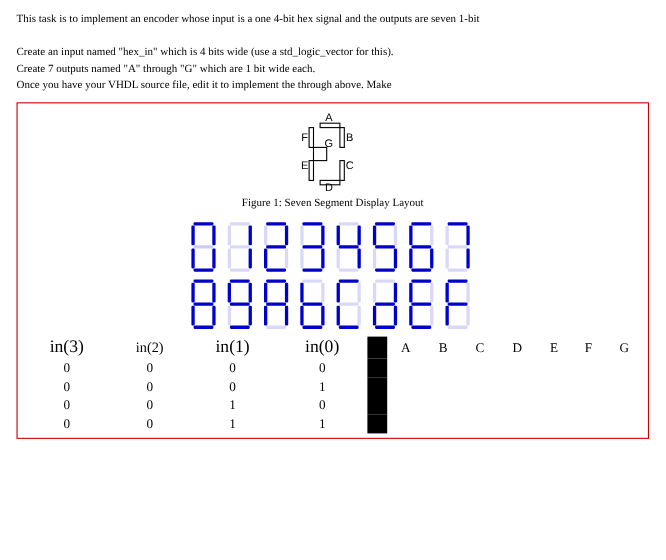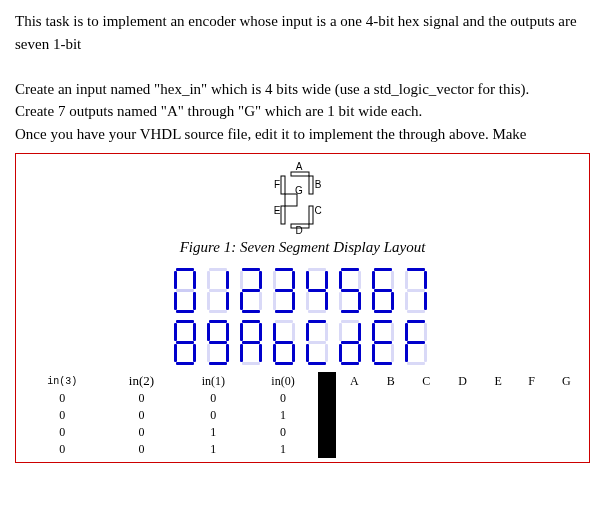--- a/index.html
+++ b/index.html
@@ -11,44 +11,43 @@
       min-height: 509px;
       overflow: hidden;
     }
     .page {
       width: 605px;
       min-height: 509px;
       background: #fff;
       padding: 10px 15px;
     }
     .intro-text {
-      font-size: 15px;
+      font-size: 10px;
       line-height: 1.5;
       margin-bottom: 8px;
       color: #000;
     }
     .diagram-area {
       border: 1.5px solid #cc0000;
       margin: 8px 0;
       padding: 8px 4px 4px 4px;
       background: #fff;
       position: relative;
     }
     .seven-seg-diagram {
       display: flex;
       flex-direction: column;
       align-items: center;
       margin-bottom: 4px;
     }
     .figure-caption {
-      font-size: 15px;
+      font-size: 10px;
       text-align: center;
       color: #000;
       margin: 2px 0 6px 0;
-      font-style: italic;
     }
     
     .hex-digits-row {
       display: flex;
       justify-content: center;
       gap: 3px;
       margin: 2px 0;
     }
     
     .table-area {
@@ -285,24 +284,24 @@
         <rect x="21" y="26" width="3" height="18" rx="1" fill="#0000cc" opacity="0.15"></rect>
         <rect x="4" y="44" width="18" height="3" rx="1" fill="#0000cc" opacity="0.15"></rect>
       </svg>
     </div>
 
 
     <div class="table-area">
       <table>
         <thead>
           <tr>
-            <th style="font-size:10px;font-family:Liberation Mono, monospace;">in(3)</th>
+            <th style="font-size:16px;">in(3)</th>
             <th style="font-size:13px;">in(2)</th>
-            <th style="font-size:12px;">in(1)</th>
-            <th style="font-size:12px;margin-top:25px;">in(0)</th>
+            <th style="font-size:16px;">in(1)</th>
+            <th style="font-size:16px;margin-top:25px;">in(0)</th>
             <th style="background:#000; width:18px;"></th>
             <th style="font-size:12px;">A</th>
             <th style="font-size:12px;">B</th>
             <th style="font-size:12px;">C</th>
             <th style="font-size:12px;">D</th>
             <th style="font-size:12px;">E</th>
             <th style="font-size:12px;">F</th>
             <th style="font-size:12px;">G</th>
           </tr>
         </thead>

